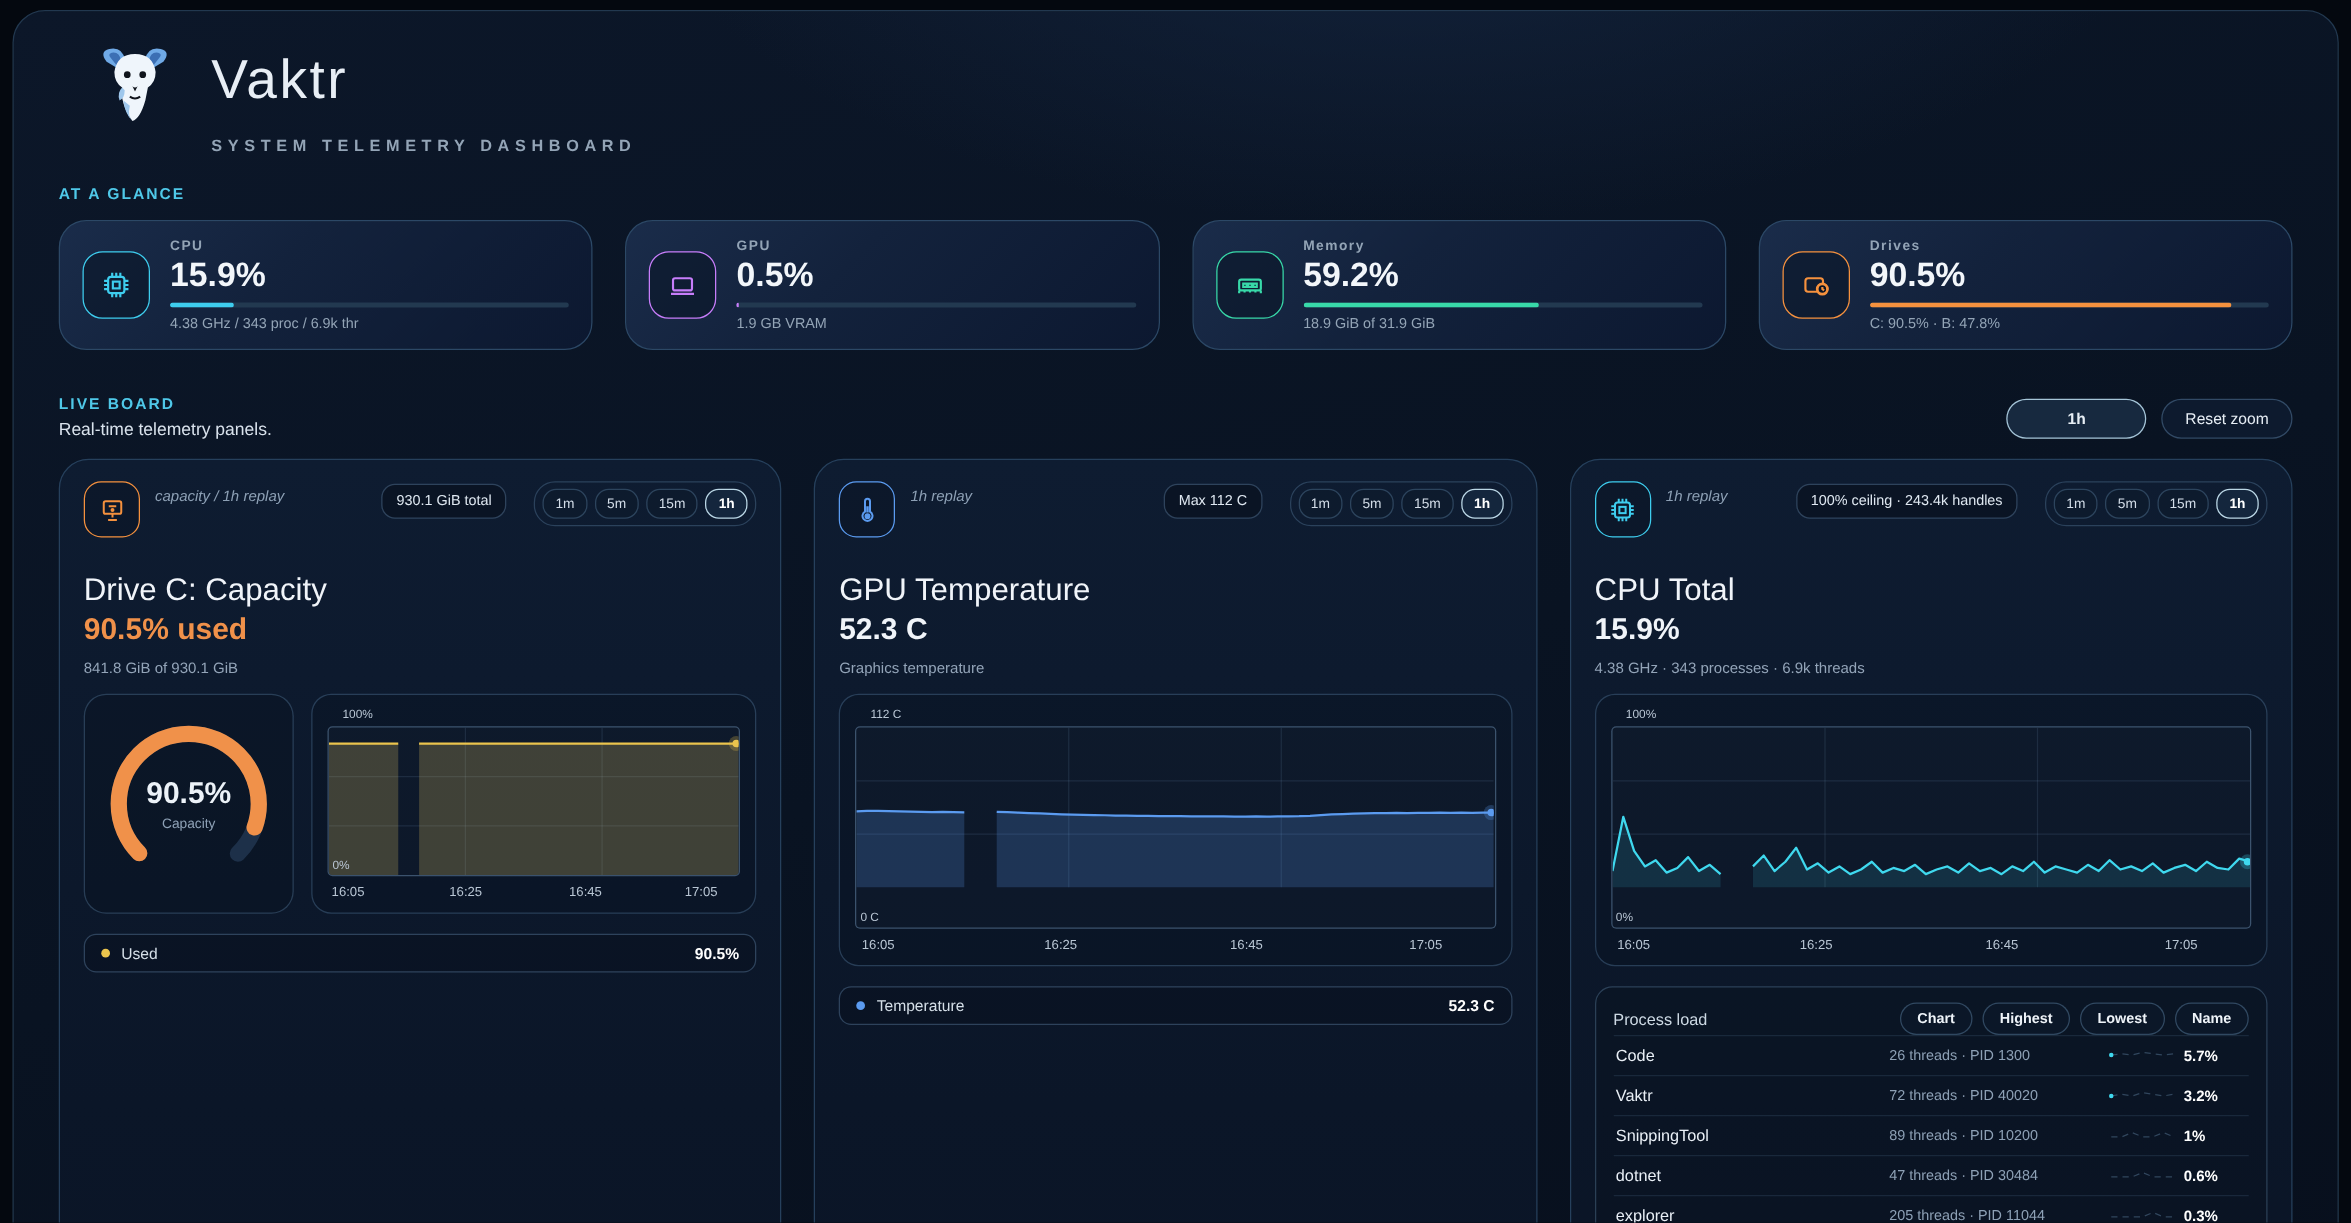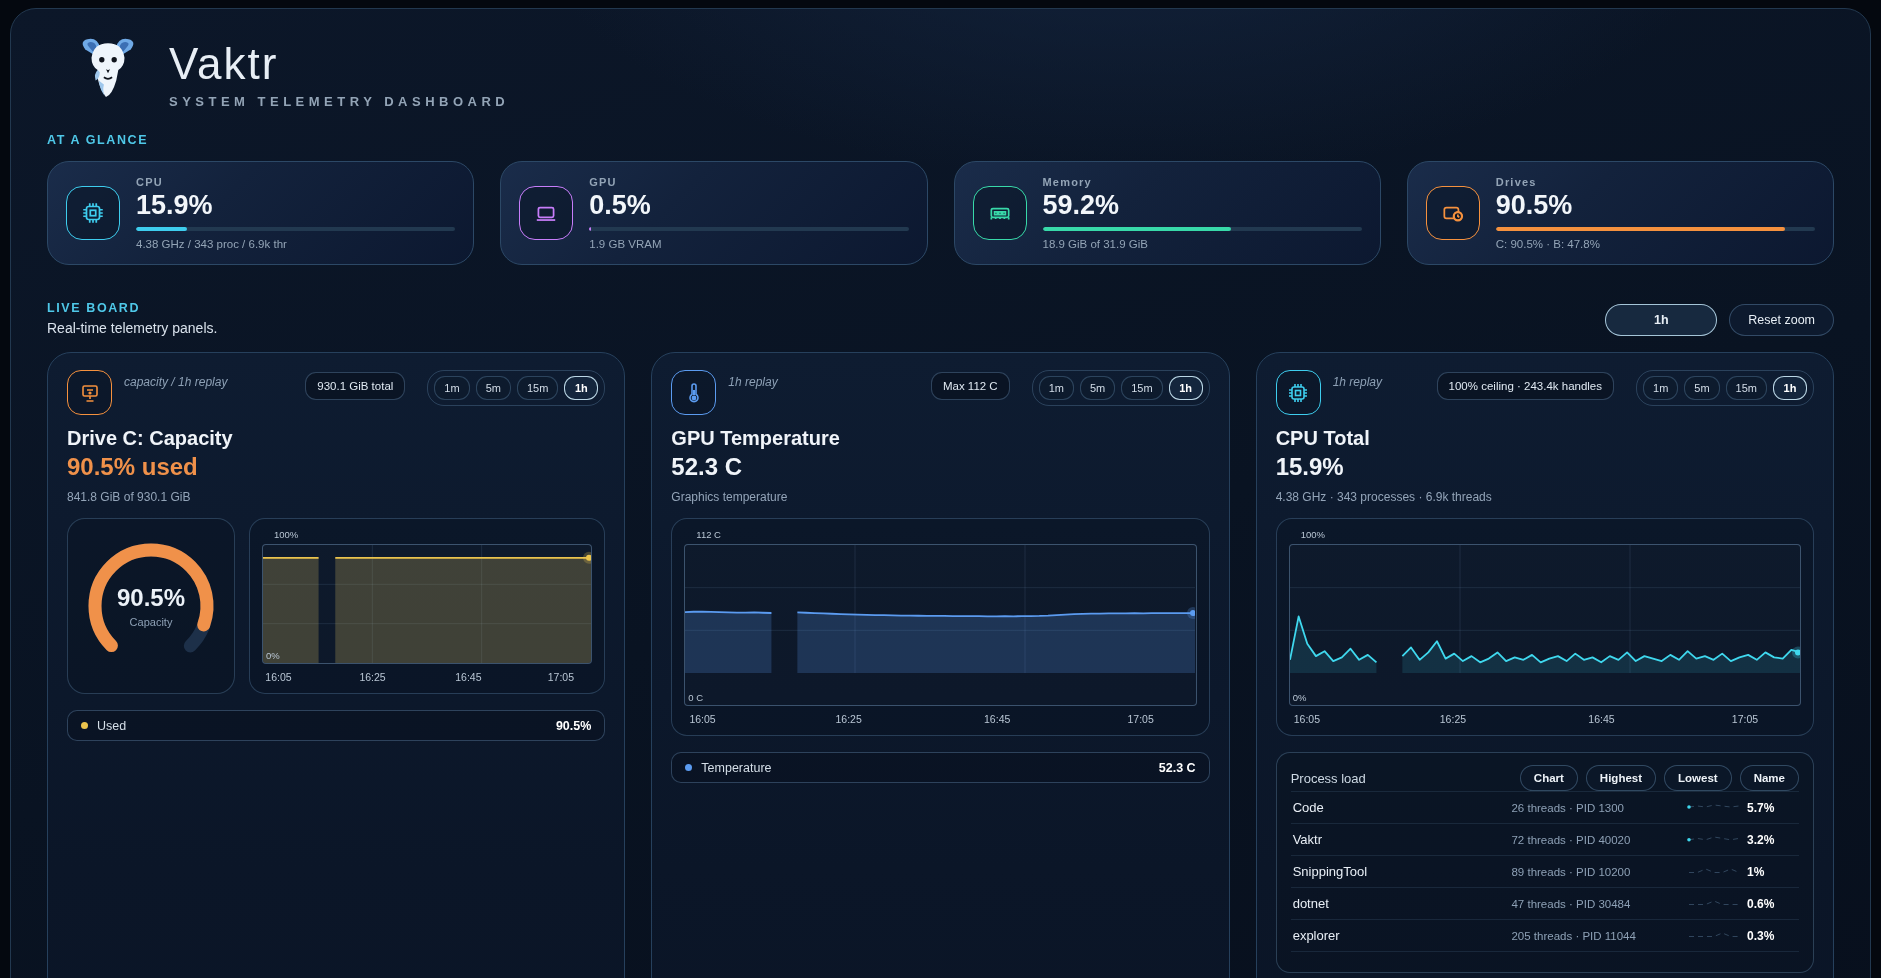--- a/index.html
+++ b/index.html
@@ -8,21 +8,21 @@
   .frame { margin:8px 10px 0; height:1300px; border:1px solid #22384f; border-radius:26px;
     background: radial-gradient(1100px 500px at 60% -8%, #13233c 0%, rgba(10,18,32,0) 55%),
                 linear-gradient(165deg,#0c1729 0%, #091322 45%, #070e1b 100%);
     padding:24px 36px 0; }
 
   
   .hdr { display:flex; align-items:flex-start; gap:28px; padding-left:28px; }
   .logo { width:66px; height:70px; flex:0 0 auto; }
   .title-wrap { padding-top:6px; }
   .app-title { font-size:44px; font-weight:300; letter-spacing:2px; color:#e8eef5; }
-  .app-sub { margin-top:5px; font-size:13px; letter-spacing:4.5px; color:#93a4b6; font-weight:600; }
+  .app-sub { margin-top:20px; font-size:13px; letter-spacing:4.5px; color:#93a4b6; font-weight:600; }
 
   .sec-head { font-size:12.5px; font-weight:700; letter-spacing:1.6px; color:#4fc8e8; }
   .sec-cap { margin-top:5px; font-size:14px; color:#d9e2ec; }
 
   
   .glance { margin-top:24px; }
   .cards { margin-top:14px; display:grid; grid-template-columns:repeat(4,1fr); gap:26px; }
   .stat-card { border-radius:22px; border:1px solid #2c4866; padding:14px 18px;
     background:linear-gradient(135deg,#1a2c4a 0%, #13223c 40%, #0c1830 100%);
     display:flex; gap:16px; align-items:center; min-height:88px;justify-content:space-between; }
@@ -54,21 +54,21 @@
     color:var(--accent); flex:0 0 auto; }
   .p-meta { font-size:12px; font-style:italic; color:#8da0b5; padding-top:5px; }
   .p-sp { flex:1; }
   .badge { font-size:11.5px; color:#dfe8f1; background:#0a1424; white-space:nowrap;
     border:1px solid rgba(120,165,205,.33); border-radius:11px; padding:7px 11px; margin-top:2px; }
   .tgroup { display:flex; gap:6px; border:1px solid rgba(120,165,205,.28); border-radius:17px;
     padding:5px 6px; margin-left:10px; flex:0 0 auto; }
   .tbtn { font-family:inherit; font-size:11px; color:#d3dde8; cursor:pointer; background:rgba(13,26,44,.6);
     border:1px solid rgba(120,165,205,.3); border-radius:11px; padding:5px 9px; min-width:34px; }
   .tbtn.on { border:1.4px solid rgba(205,235,248,.9); background:#142colour640; background:#14263d; color:#fff; font-weight:700; }
-  .p-title { margin-top:12px; font-size:20px; font-weight:700; color:#f0f4f9; }
+  .p-title { margin-top:28px; font-size:25px; font-weight:400; color:#f0f4f9; }
   .p-value { margin-top:3px; font-size:24px; font-weight:700; color:#f0f4f9; }
   .p-value.orange { color:#f0914a; }
   .p-sub { margin-top:9px; font-size:12px; color:#93a4b8; }
 
   .p-body { margin-top:14px; display:flex; gap:14px; }
   .gauge-card { width:168px; min-height:172px; border-radius:18px; border:1px solid rgba(110,155,200,.3);
     background:rgba(8,16,30,.35); display:flex; align-items:center; justify-content:center; position:relative; }
   .gauge-txt { position:absolute; inset:0; display:flex; flex-direction:column; align-items:center; justify-content:center; }
   .gauge-val { font-size:24px; font-weight:700; }
   .gauge-lab { margin-top:4px; font-size:11px; color:#8da0b5; }

